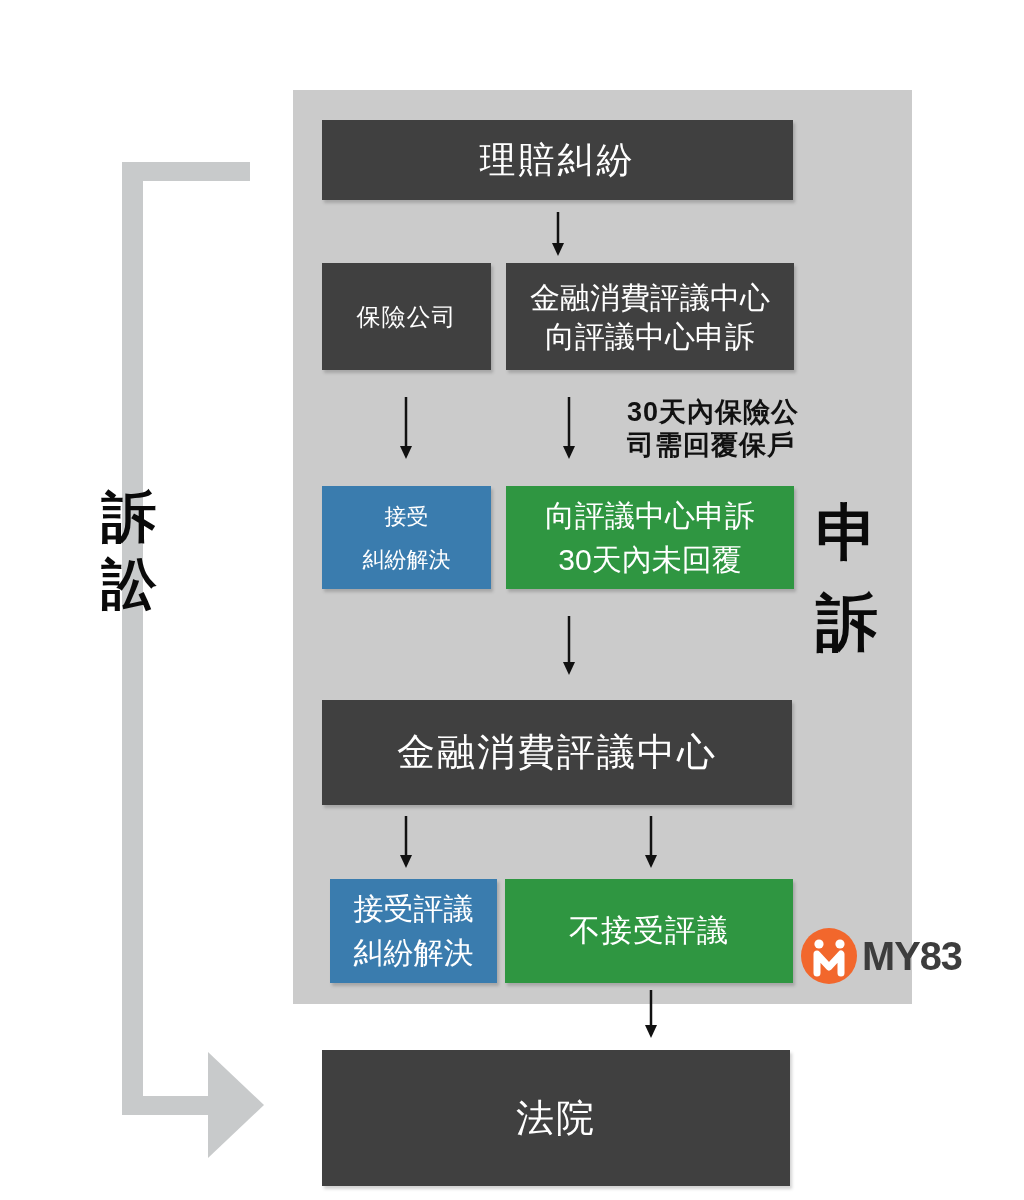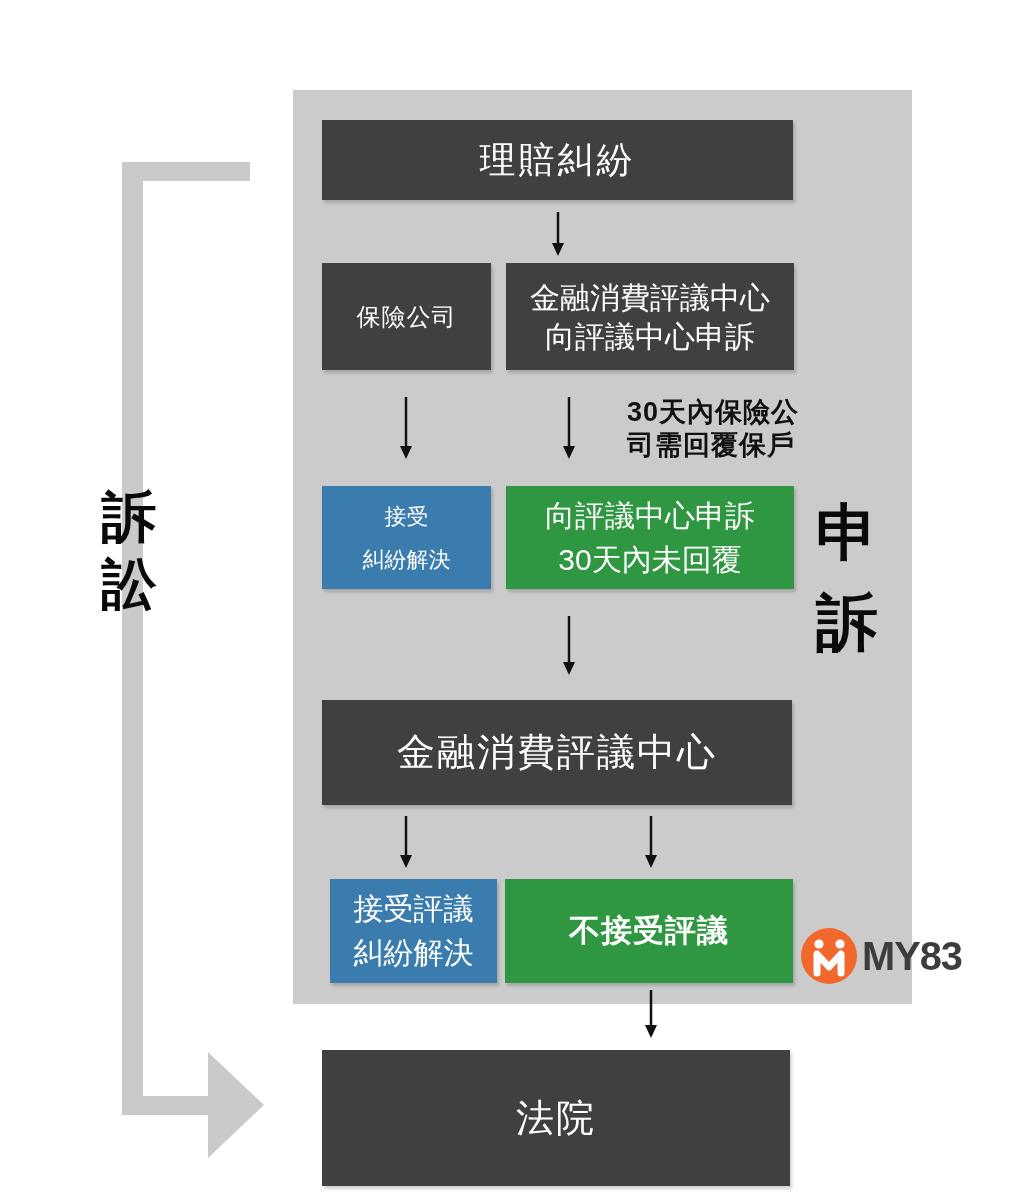--- a/index.html
+++ b/index.html
@@ -18,21 +18,21 @@
   .blue{background:#3A7CAE;}
   .green{background:#2F9641;}
   .box .ln{display:block;}
   #claim-dispute{left:322px;top:120px;width:471px;height:80px;font-size:36px;letter-spacing:3px;}
   #insurance-company{left:322px;top:263px;width:169px;height:107px;font-size:24px;letter-spacing:1px;}
   #center-transfer{left:506px;top:263px;width:288px;height:107px;font-size:30px;line-height:39px;}
   #accept-resolution{left:322px;top:486px;width:169px;height:103px;font-size:22px;line-height:43px;}
   #reject-or-no-reply{left:506px;top:486px;width:288px;height:103px;font-size:30px;line-height:44px;}
   #evaluation-center{left:322px;top:700px;width:470px;height:105px;font-size:38px;letter-spacing:2px;}
   #accept-evaluation{left:323px;top:879px;width:167px;height:104px;font-size:30px;line-height:44px;margin-left:7px;}
-  #reject-evaluation{left:505px;top:879px;width:288px;height:104px;font-size:31px;letter-spacing:1px;font-weight:bold;}
+  #reject-evaluation{left:505px;top:879px;width:288px;height:104px;font-size:31px;letter-spacing:1px;}
   #court{left:322px;top:1050px;width:468px;height:136px;font-size:38px;letter-spacing:2px;}
   
   .varrow{position:absolute;width:16px;}
   
   .note{
     position:absolute;color:#111111;font-size:27px;line-height:33px;font-weight:600;
     white-space:nowrap;letter-spacing:1px;
   }
   #note-30{left:614px;top:396px;margin-left:13px;}
   #note-60{left:593px;top:614px;}

